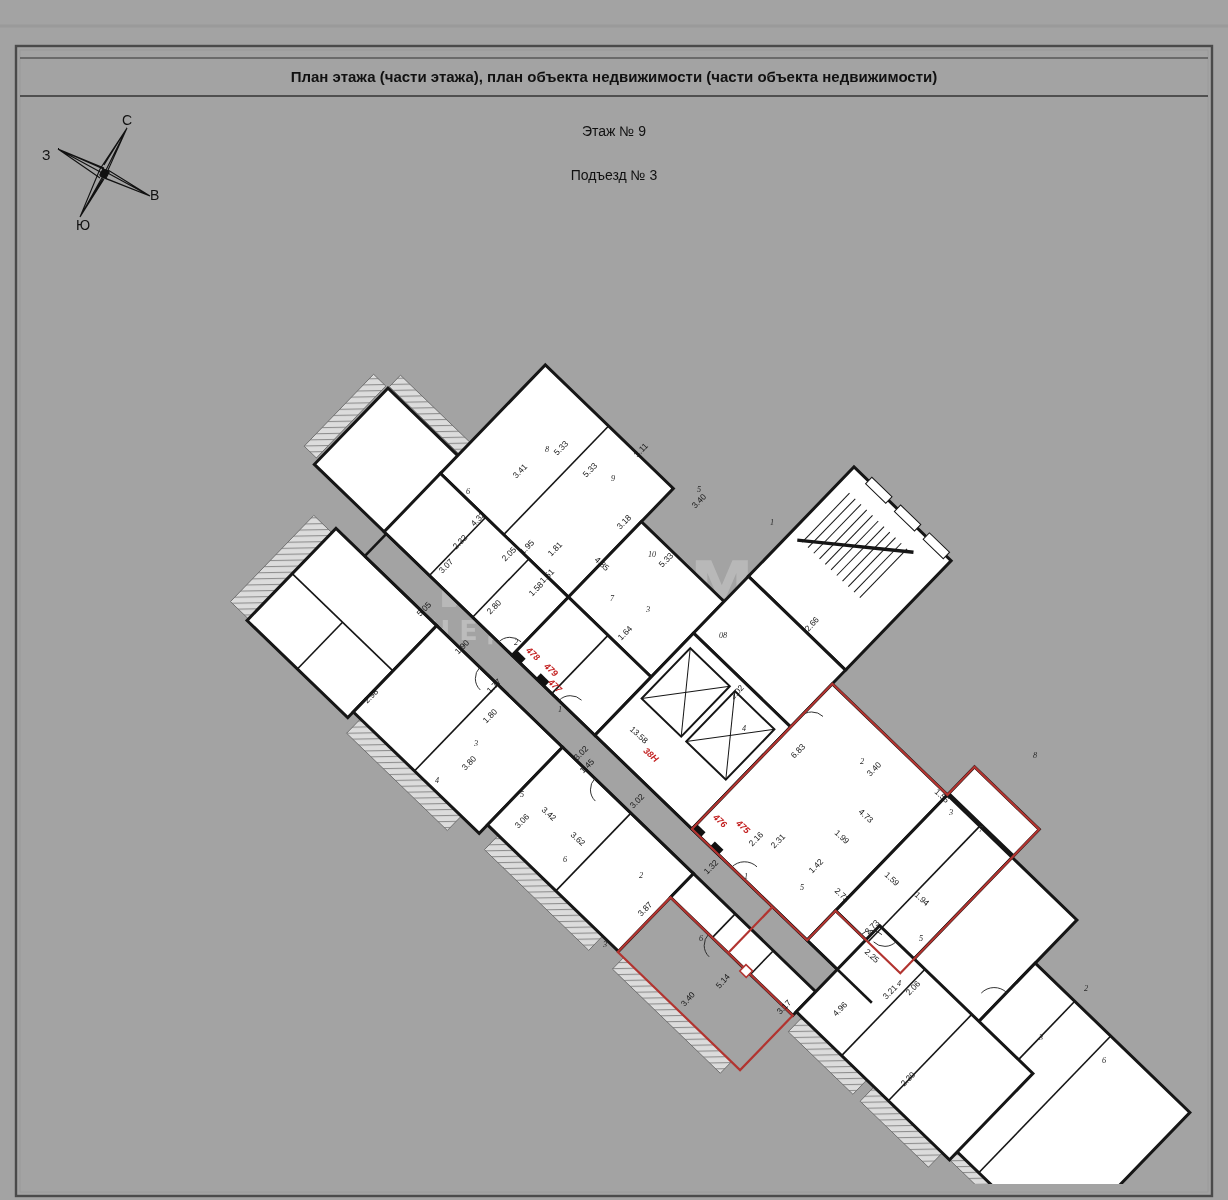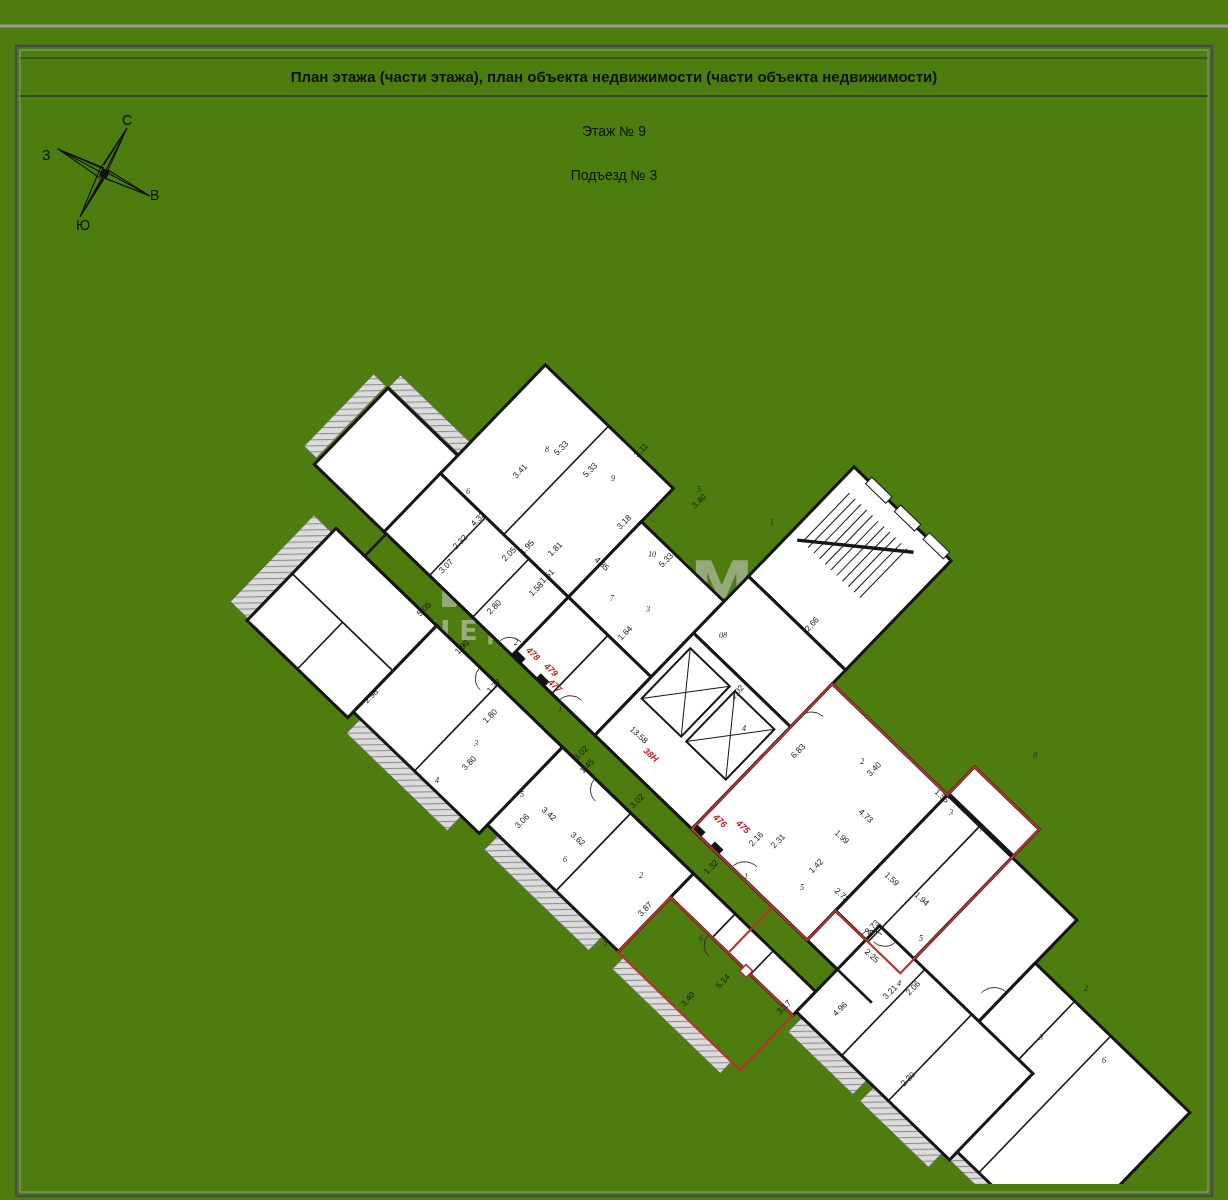--- a/index.html
+++ b/index.html
@@ -1,16 +1,16 @@
 <!DOCTYPE html>
 <html><head>
 <meta charset="utf-8">
 <style>
   html,body{margin:0;padding:0;background:#fff;}
-  #page{position:relative;width:1228px;height:1200px;background:#4d7c0f;overflow:hidden;
+  #page{position:relative;width:1228px;height:1200px;background:#a3a3a3;overflow:hidden;
         font-family:"Liberation Sans", sans-serif;}
   svg{display:block;}
   .walls rect{fill:#ffffff;stroke:#161616;}
   .t-title{font-family:"Liberation Sans",sans-serif;font-weight:bold;font-size:15px;fill:#111;}
   .t-sub{font-family:"Liberation Sans",sans-serif;font-size:14px;fill:#111;}
   .t-compass{font-family:"Liberation Sans",sans-serif;font-size:14px;fill:#111;}
   .wm1{font-family:"DejaVu Sans",sans-serif;font-weight:bold;font-size:64px;fill:#c7c7c7;opacity:.6;letter-spacing:10px;}
   .wm2{font-family:"DejaVu Sans",sans-serif;font-weight:bold;font-size:27px;fill:#cecece;opacity:.6;letter-spacing:9px;}
   .dim{font-family:"Liberation Sans",sans-serif;font-size:8.4px;fill:#151515;}
   .rnum{font-family:"Liberation Serif",serif;font-style:italic;font-size:8.2px;fill:#2a2a2a;}

